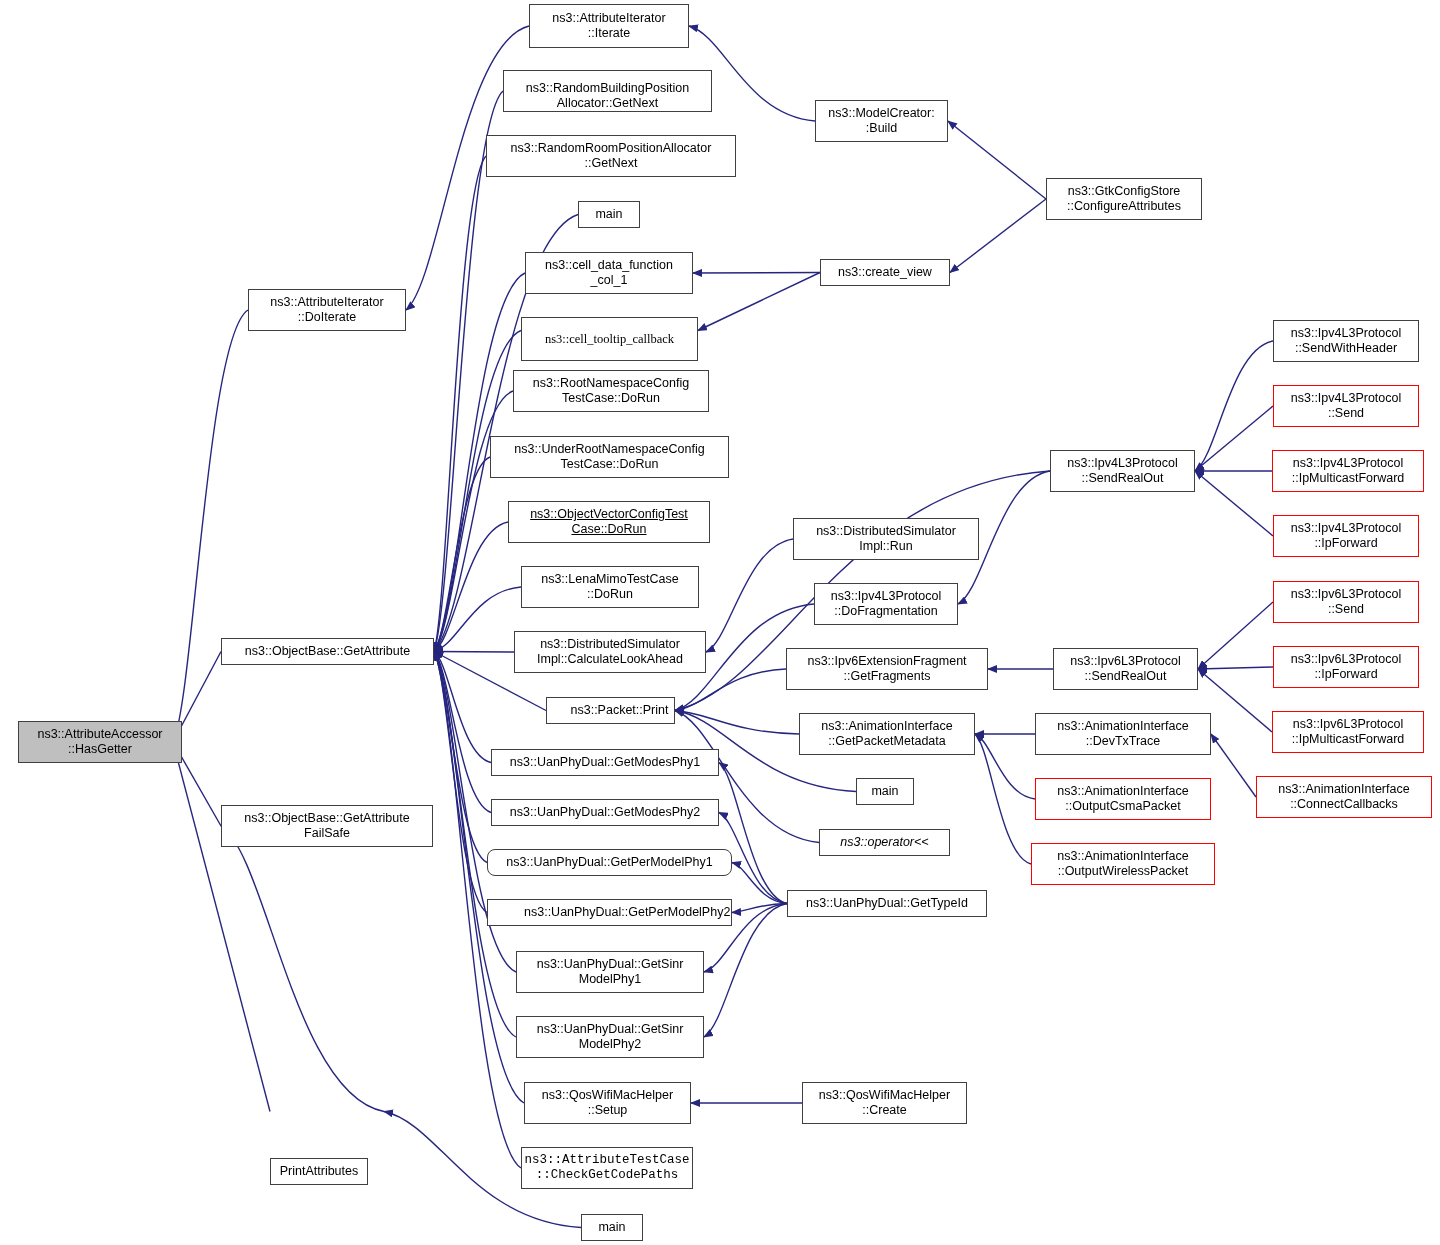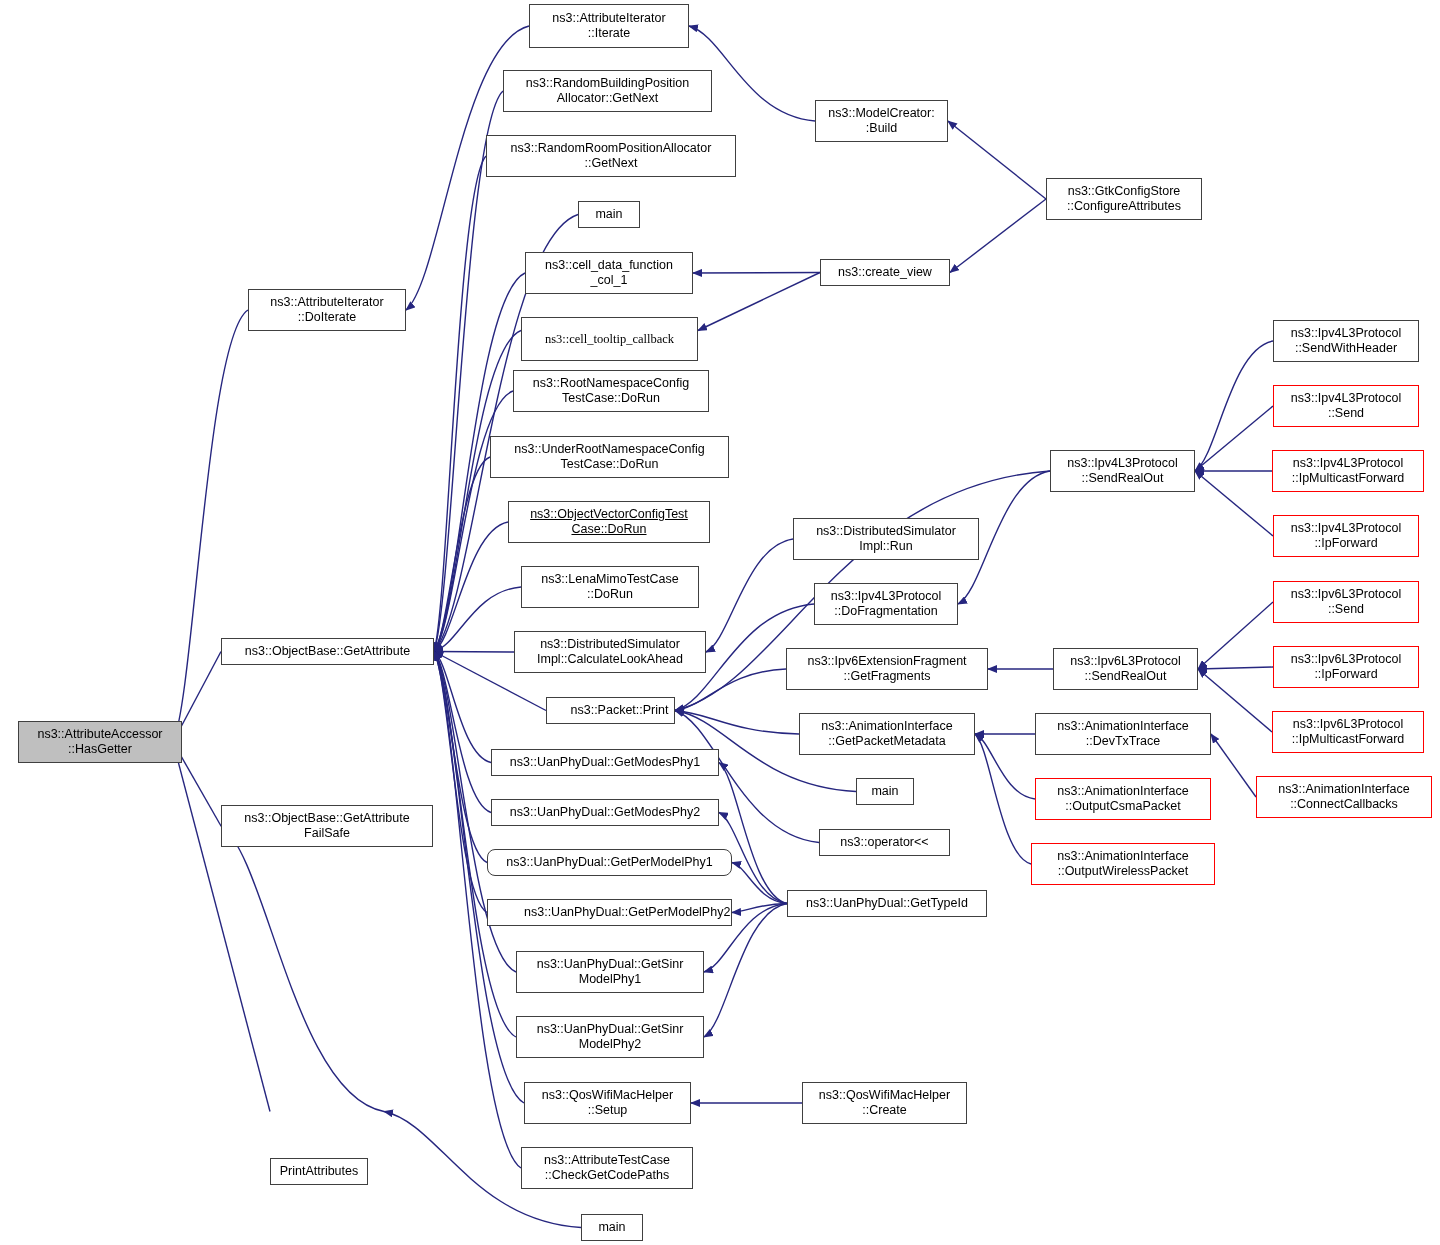--- a/index.html
+++ b/index.html
@@ -119,21 +119,21 @@
         <path d="M787,903.5 C749.6,898.04 738.04,821.6 719,812.5" marker-end="url(#arrow)"></path>
         <path d="M787,903.5 C756.75,901.04 747.4,866.6 732,862.5" marker-end="url(#arrow)"></path>
         <path d="M787,903.5 C756.75,904.04 747.4,911.6 732,912.5" marker-end="url(#arrow)"></path>
         <path d="M787,903.5 C741.35,907.61 727.24,965.15 704,972" marker-end="url(#arrow)"></path>
         <path d="M787,903.5 C741.35,911.51 727.24,1023.65 704,1037" marker-end="url(#arrow)"></path>
       </g>
   </svg>
   <div id="nodes">
       <div class="node" style="left: 529px; top: 4px; width: 160px; height: 44px;"><span class="lbl">ns3::AttributeIterator
 ::Iterate</span></div>
-      <div class="node" style="left: 503px; top: 70px; width: 209px; height: 42px;"><span class="lbl">ns3::RandomBuildingPosition
+      <div class="node" style="left: 503px; top: 70px; width: 209px; height: 42px; align-items: flex-end;"><span class="lbl">ns3::RandomBuildingPosition
 Allocator::GetNext</span></div>
       <div class="node" style="left: 486px; top: 135px; width: 250px; height: 42px;"><span class="lbl">ns3::RandomRoomPositionAllocator
 ::GetNext</span></div>
       <div class="node" style="left: 578px; top: 201px; width: 62px; height: 27px;"><span class="lbl">main</span></div>
       <div class="node" style="left: 525px; top: 252px; width: 168px; height: 42px;"><span class="lbl">ns3::cell_data_function
 _col_1</span></div>
       <div class="node" style="left: 521px; top: 317px; width: 177px; height: 44px; font-family: Liberation Serif, serif;"><span class="lbl">ns3::cell_tooltip_callback</span></div>
       <div class="node" style="left: 513px; top: 370px; width: 196px; height: 42px;"><span class="lbl">ns3::RootNamespaceConfig
 TestCase::DoRun</span></div>
       <div class="node" style="left: 490px; top: 436px; width: 239px; height: 42px;"><span class="lbl">ns3::UnderRootNamespaceConfig
@@ -156,38 +156,38 @@
       <div class="node" style="left: 491px; top: 749px; width: 228px; height: 27px;"><span class="lbl">ns3::UanPhyDual::GetModesPhy1</span></div>
       <div class="node" style="left: 491px; top: 799px; width: 228px; height: 27px;"><span class="lbl">ns3::UanPhyDual::GetModesPhy2</span></div>
       <div class="node" style="left: 487px; top: 849px; width: 245px; height: 27px; border-radius: 8px;"><span class="lbl">ns3::UanPhyDual::GetPerModelPhy1</span></div>
       <div class="node" style="left: 487px; top: 899px; width: 245px; height: 27px; padding-left: 36px;"><span class="lbl">ns3::UanPhyDual::GetPerModelPhy2</span></div>
       <div class="node" style="left: 516px; top: 951px; width: 188px; height: 42px;"><span class="lbl">ns3::UanPhyDual::GetSinr
 ModelPhy1</span></div>
       <div class="node" style="left: 516px; top: 1016px; width: 188px; height: 42px;"><span class="lbl">ns3::UanPhyDual::GetSinr
 ModelPhy2</span></div>
       <div class="node" style="left: 524px; top: 1082px; width: 167px; height: 42px;"><span class="lbl">ns3::QosWifiMacHelper
 ::Setup</span></div>
-      <div class="node" style="left: 521px; top: 1147px; width: 172px; height: 42px;"><span class="lbl">ns3::AttributeTestCase
+      <div class="node" style="left: 521px; top: 1147px; width: 172px; height: 42px; font-family: Liberation Mono, monospace;"><span class="lbl">ns3::AttributeTestCase
 ::CheckGetCodePaths</span></div>
       <div class="node" style="left: 581px; top: 1214px; width: 62px; height: 27px;"><span class="lbl">main</span></div>
       <div class="node" style="left: 815px; top: 100px; width: 133px; height: 42px;"><span class="lbl">ns3::ModelCreator:
 :Build</span></div>
       <div class="node" style="left: 1046px; top: 178px; width: 156px; height: 42px;"><span class="lbl">ns3::GtkConfigStore
 ::ConfigureAttributes</span></div>
       <div class="node" style="left: 820px; top: 259px; width: 130px; height: 27px;"><span class="lbl">ns3::create_view</span></div>
       <div class="node" style="left: 793px; top: 518px; width: 186px; height: 42px;"><span class="lbl">ns3::DistributedSimulator
 Impl::Run</span></div>
       <div class="node" style="left: 814px; top: 583px; width: 144px; height: 42px;"><span class="lbl">ns3::Ipv4L3Protocol
 ::DoFragmentation</span></div>
       <div class="node" style="left: 786px; top: 648px; width: 202px; height: 42px;"><span class="lbl">ns3::Ipv6ExtensionFragment
 ::GetFragments</span></div>
       <div class="node" style="left: 799px; top: 713px; width: 176px; height: 42px;"><span class="lbl">ns3::AnimationInterface
 ::GetPacketMetadata</span></div>
       <div class="node" style="left: 856px; top: 778px; width: 58px; height: 27px;"><span class="lbl">main</span></div>
-      <div class="node" style="left: 819px; top: 829px; width: 131px; height: 27px;"><span class="lbl">ns3::operator&lt;&lt;</span></div>
+      <div class="node" style="left: 819px; top: 829px; width: 131px; height: 27px; font-style: italic;"><span class="lbl">ns3::operator&lt;&lt;</span></div>
       <div class="node" style="left: 787px; top: 890px; width: 200px; height: 27px;"><span class="lbl">ns3::UanPhyDual::GetTypeId</span></div>
       <div class="node" style="left: 802px; top: 1082px; width: 165px; height: 42px;"><span class="lbl">ns3::QosWifiMacHelper
 ::Create</span></div>
       <div class="node" style="left: 1050px; top: 450px; width: 145px; height: 42px;"><span class="lbl">ns3::Ipv4L3Protocol
 ::SendRealOut</span></div>
       <div class="node" style="left: 1053px; top: 648px; width: 145px; height: 42px;"><span class="lbl">ns3::Ipv6L3Protocol
 ::SendRealOut</span></div>
       <div class="node" style="left: 1035px; top: 713px; width: 176px; height: 42px;"><span class="lbl">ns3::AnimationInterface
 ::DevTxTrace</span></div>
       <div class="node red" style="left: 1035px; top: 778px; width: 176px; height: 42px;"><span class="lbl">ns3::AnimationInterface

